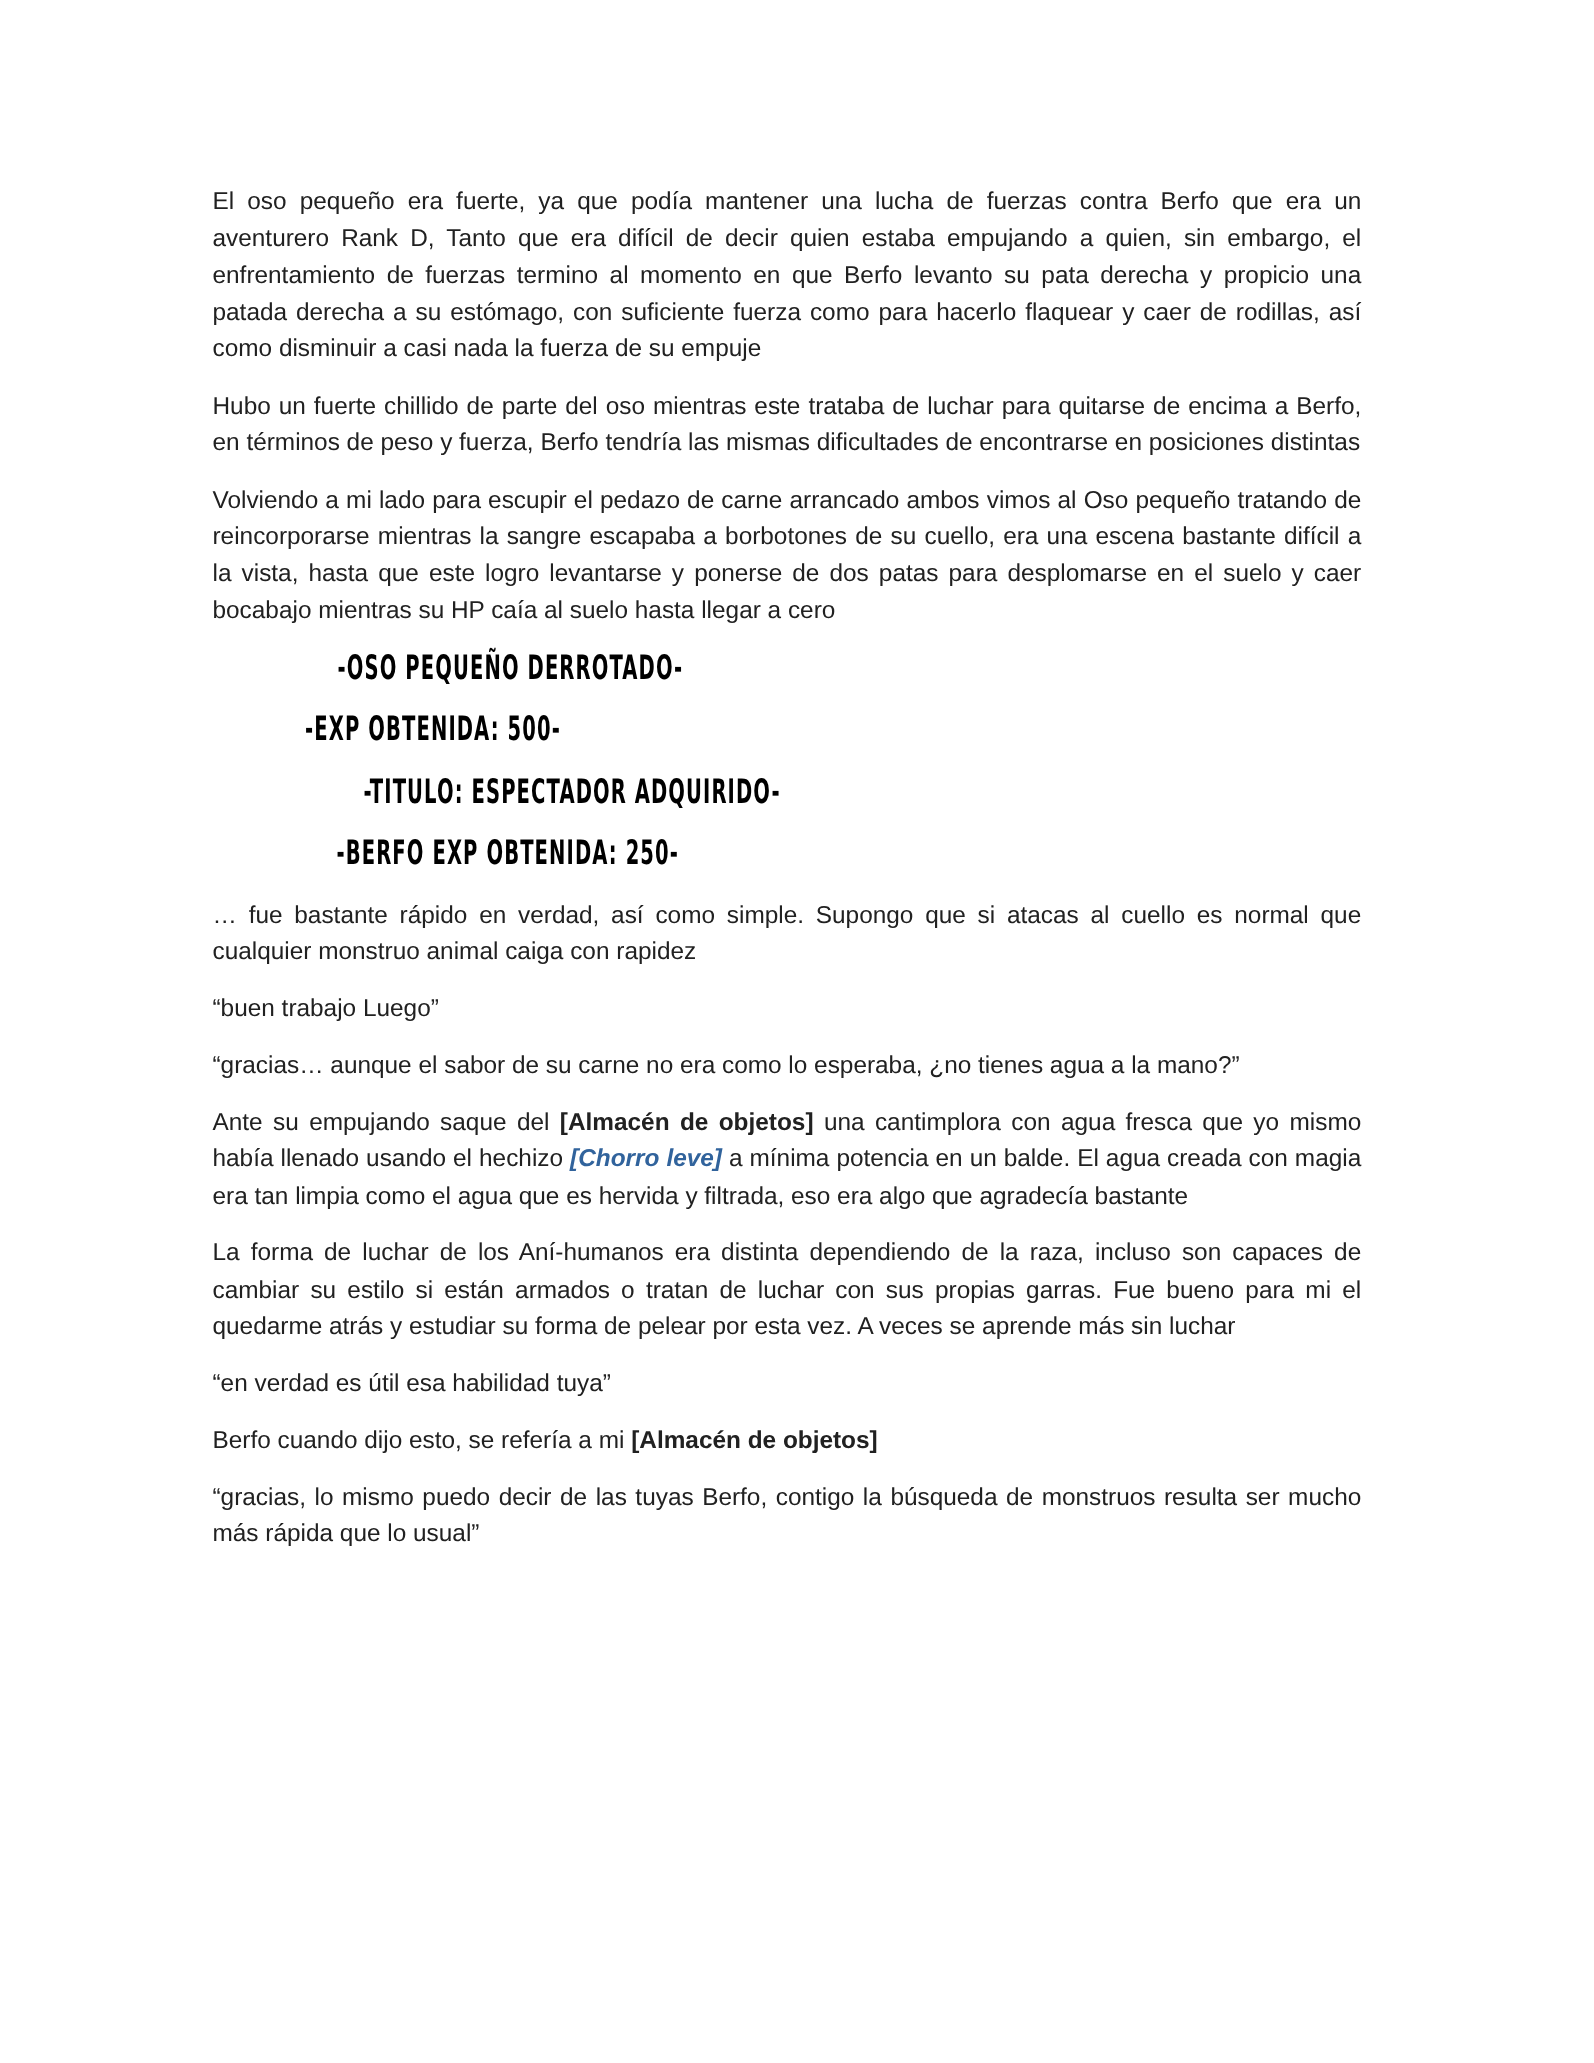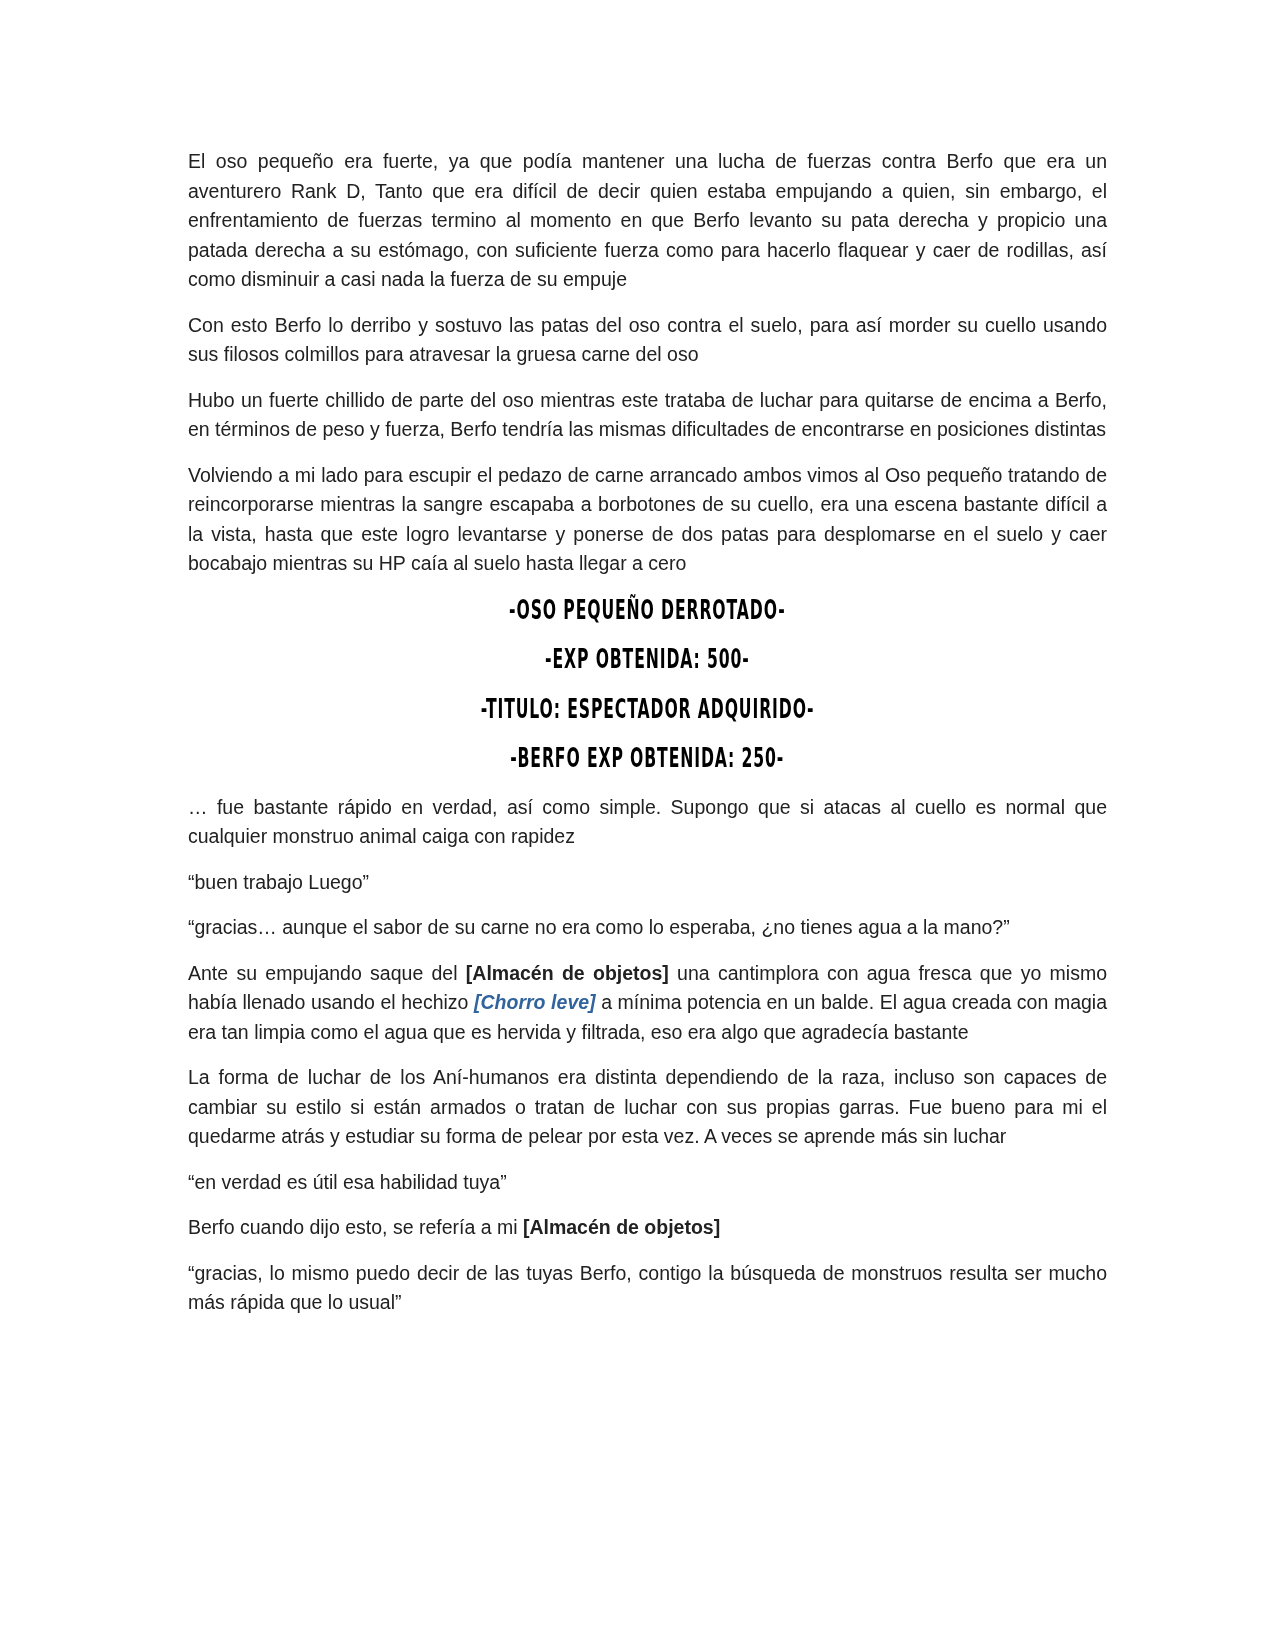--- a/index.html
+++ b/index.html
@@ -9,34 +9,34 @@
     font-family:"Liberation Sans","DejaVu Sans",sans-serif;
   }
   .page{
     position:relative;
     width:1275px;height:1650px;
     background:#ffffff;
     overflow:hidden;
   }
   .content{
     position:absolute;
-    left:188px;top:147px;
+    left:170px;top:147px;
     width:919px;
   }
   p.body-par{
     margin:0 0 16px 0;
     font-size:19.5px;
     line-height:29.5px;
     color:#212121;
     text-align:justify;
   }
   p.heading-par{
     margin:0 0 16px 0;
     line-height:29.5px;
-    text-align:center;
+    text-align:left;
     white-space:nowrap;
     text-decoration:underline;
   }
   .heading-inner{
     display:inline-block;
     font-family:"DejaVu Sans","Liberation Sans",sans-serif;
     font-weight:700;
     font-size:27px;
     letter-spacing:1.5px;
     color:#000000;
@@ -47,21 +47,20 @@
   .spell{font-weight:700;color:var(--accent,#31639C);font-style:italic;}
 </style>
 </head>
 <body style="background: rgb(255, 255, 255);">
 
 <div class="page">
   <div class="content">
 
     <p class="body-par">El oso pequeño era fuerte, ya que podía mantener una lucha de fuerzas contra Berfo que era un aventurero Rank D, Tanto que era difícil de decir quien estaba empujando a quien, sin embargo, el enfrentamiento de fuerzas termino al momento en que Berfo levanto su pata derecha y propicio una patada derecha a su estómago, con suficiente fuerza como para hacerlo flaquear y caer de rodillas, así como disminuir a casi nada la fuerza de su empuje</p>
 
-    <p class="body-par">Con esto Berfo lo derribo y sostuvo las patas del oso contra el suelo, para así morder su cuello usando sus filosos colmillos para atravesar la gruesa carne del oso</p>
 
     <p class="body-par">Hubo un fuerte chillido de parte del oso mientras este trataba de luchar para quitarse de encima a Berfo, en términos de peso y fuerza, Berfo tendría las mismas dificultades de encontrarse en posiciones distintas</p>
 
 
     <p class="body-par">Volviendo a mi lado para escupir el pedazo de carne arrancado ambos vimos al Oso pequeño tratando de reincorporarse mientras la sangre escapaba a borbotones de su cuello, era una escena bastante difícil a la vista, hasta que este logro levantarse y ponerse de dos patas para desplomarse en el suelo y caer bocabajo mientras su HP caía al suelo hasta llegar a cero</p>
 
     <p class="heading-par">
       <span class="heading-inner">-OSO PEQUEÑO DERROTADO-</span>
     </p>
 

